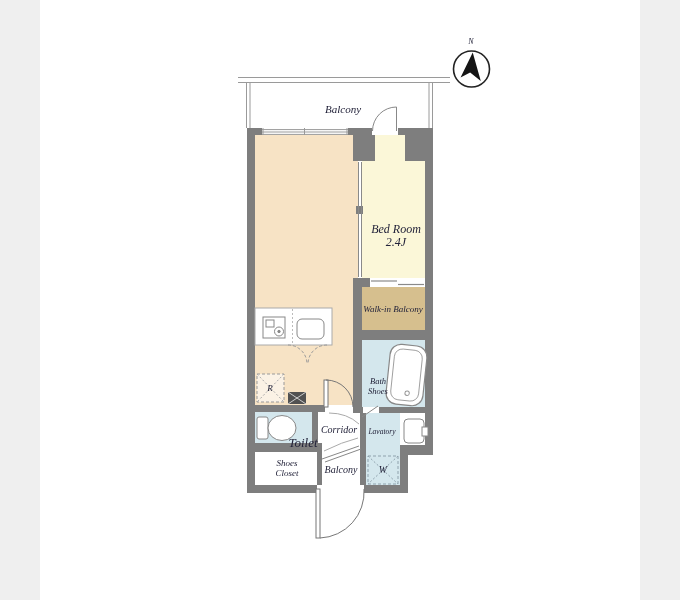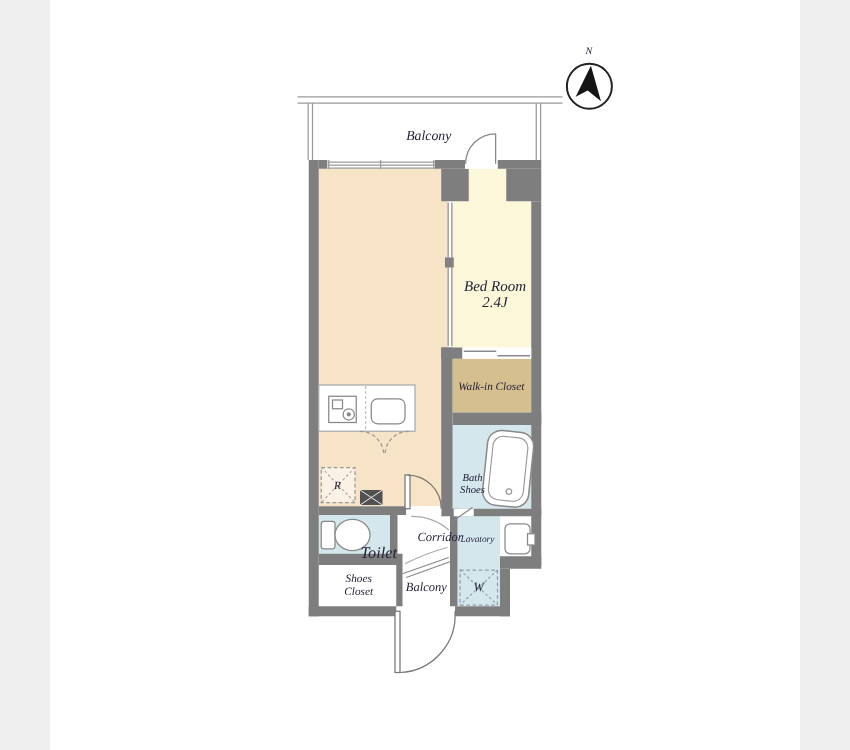--- a/index.html
+++ b/index.html
@@ -183,29 +183,29 @@
 
   <div class="lbl" style="left:471px;top:42px;font-size:8px;">N</div>
   <div class="lbl" style="left:343px;top:109px;font-size:11px;">Balcony</div>
 
 
   <div class="lbl" style="left:396px;top:220px;font-size:12px;margin-top:16px;">
     <span>Bed Room</span><br>
     <span>2.4J</span>
   </div>
 
-  <div class="lbl" style="left:393px;top:309px;font-size:9px;">Walk-in Closet</div>
+  <div class="lbl" style="left:393px;top:309px;font-size:9px;">Walk-in Balcony</div>
 
   <div class="lbl" style="left:378px;top:387px;font-size:8.5px;text-align:center;">
     <span>Bath</span><br>
     <span>Shoes</span>
   </div>
 
   <div class="lbl" style="left:303px;top:443px;font-size:13px;text-align:center;">Toilet</div>
-  <div class="lbl" style="left:352px;top:430px;font-size:10px;">Corridor</div>
+  <div class="lbl" style="left:339px;top:430px;font-size:10px;">Corridor</div>
   <div class="lbl" style="left:382px;top:432px;font-size:7.5px;">Lavatory</div>
 
   <div class="lbl" style="left:287px;top:468px;font-size:9px;">
     <span>Shoes</span><br>
     <span>Closet</span>
   </div>
 
   <div class="lbl" style="left:341px;top:470px;font-size:10px;">Balcony</div>
 
   <div class="lbl" style="left:270px;top:388px;font-size:9px;">R</div>

